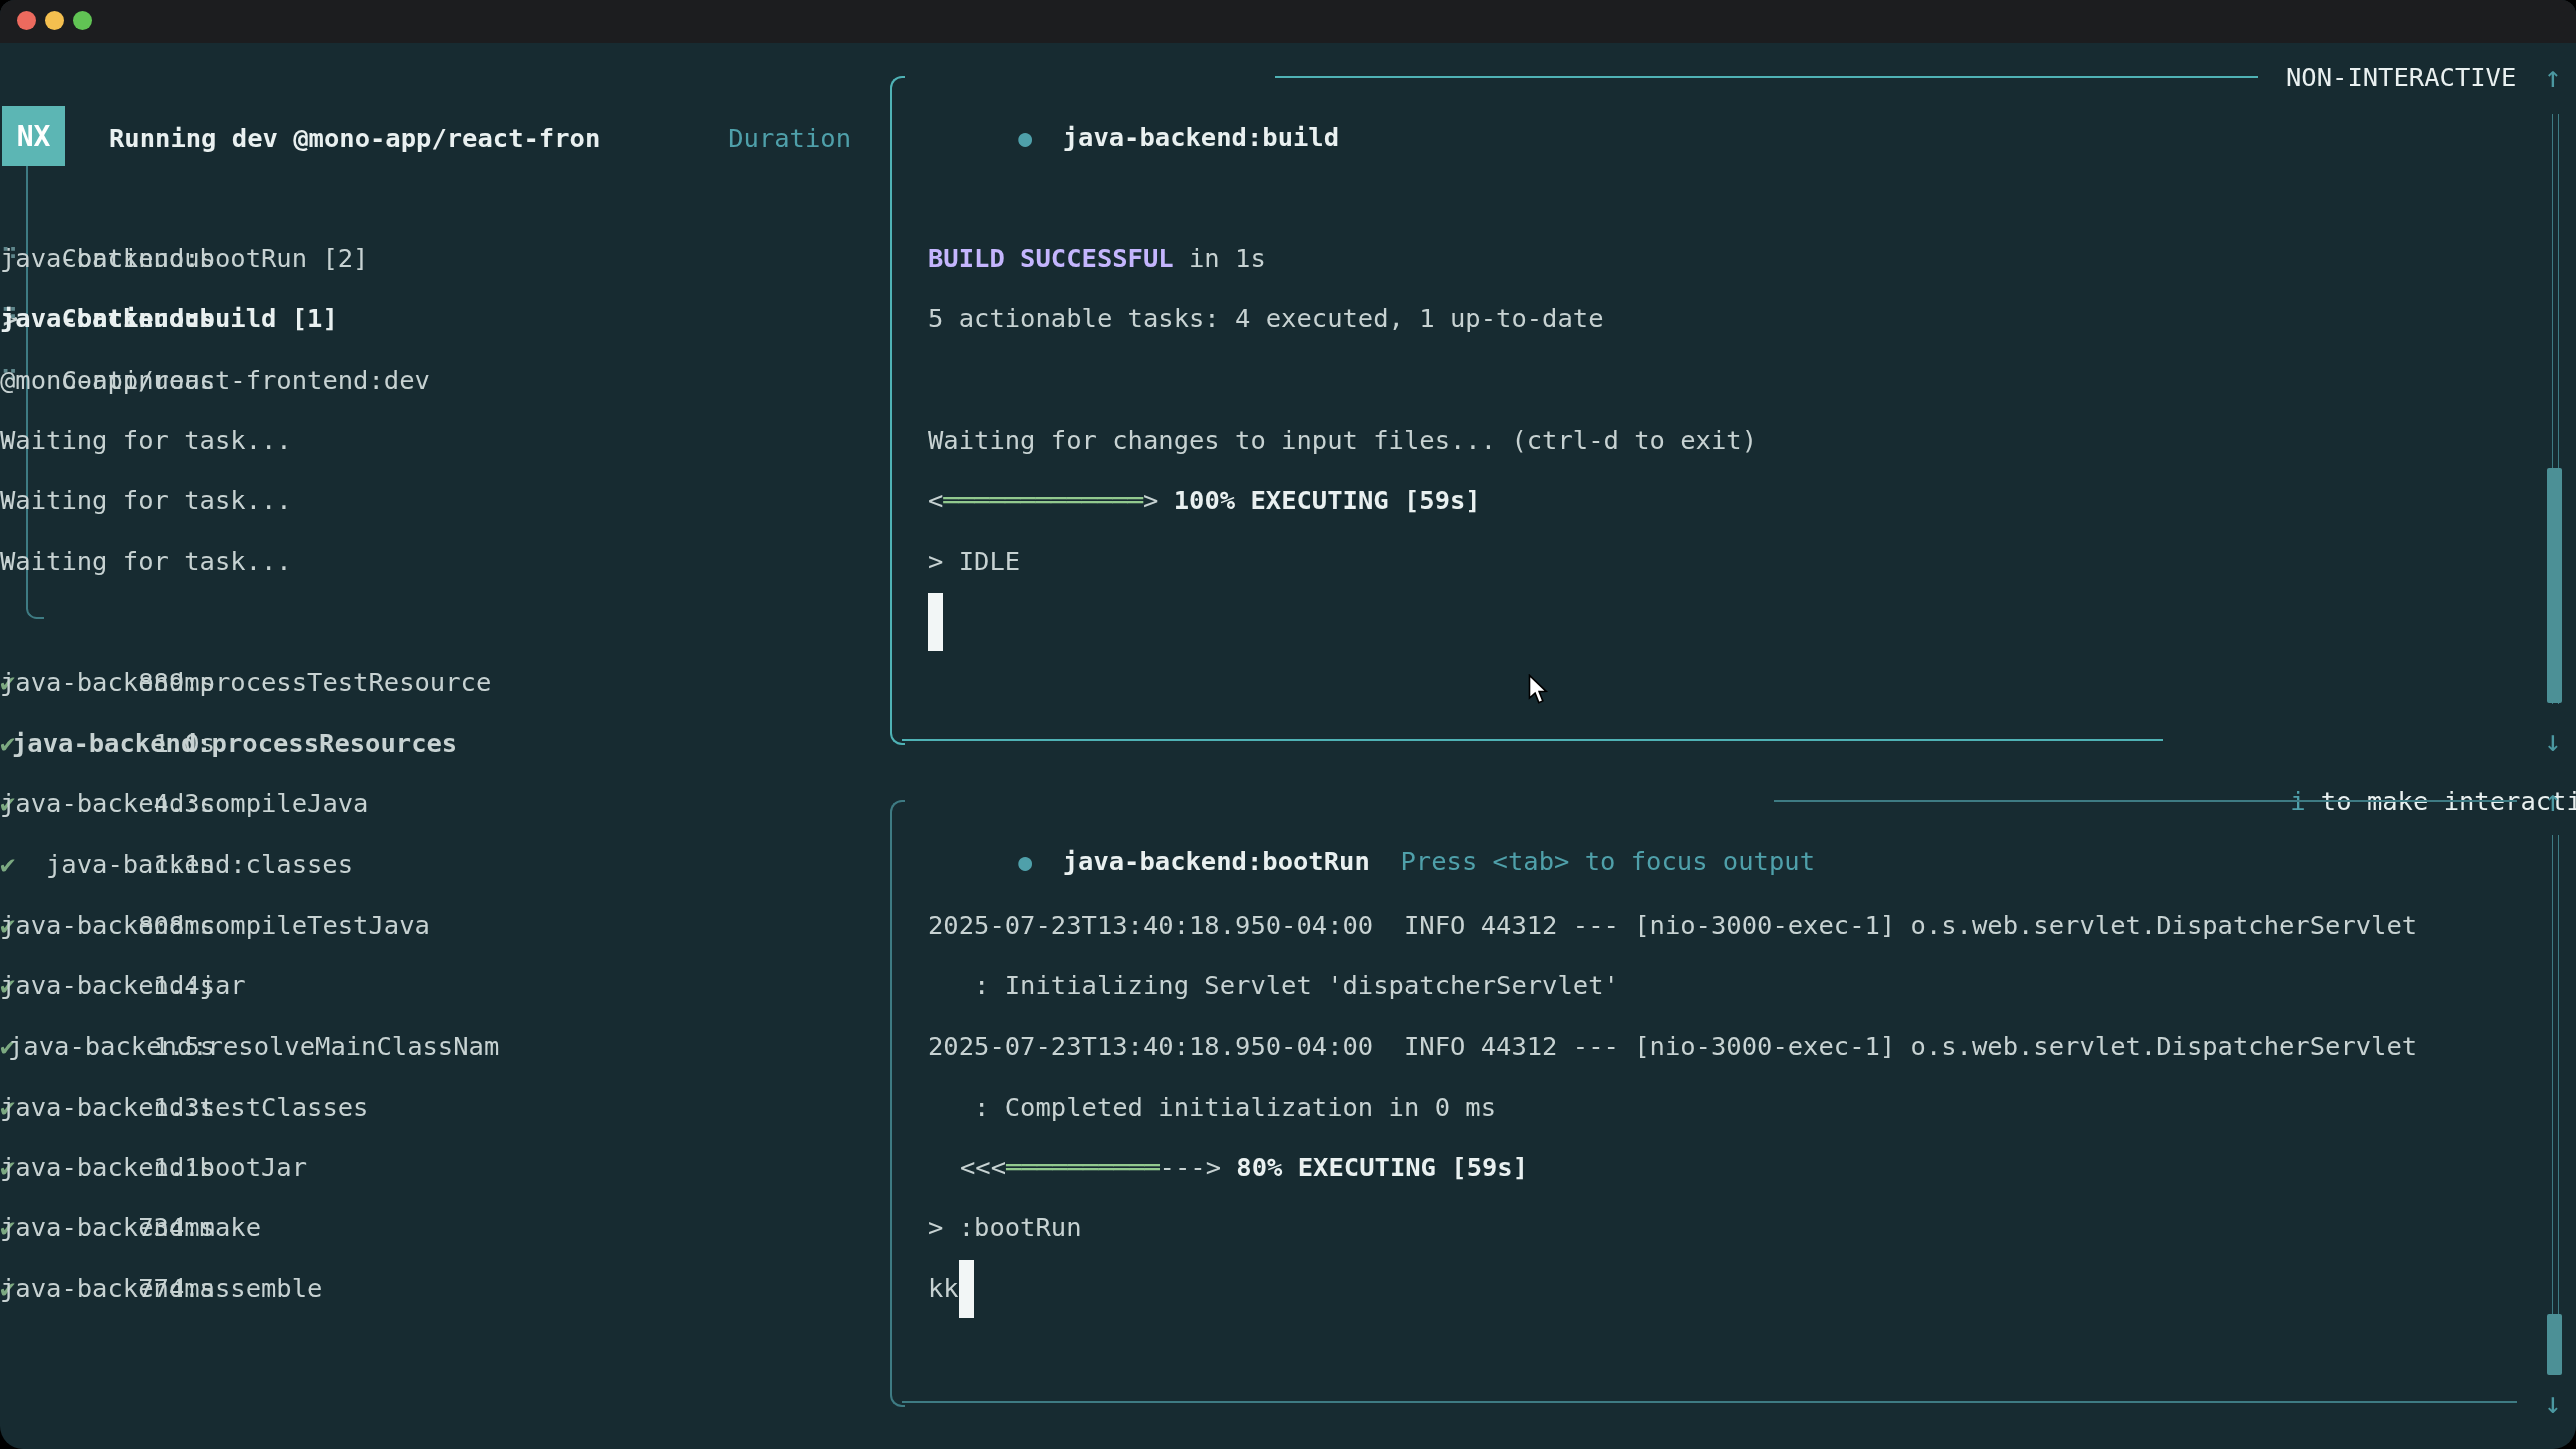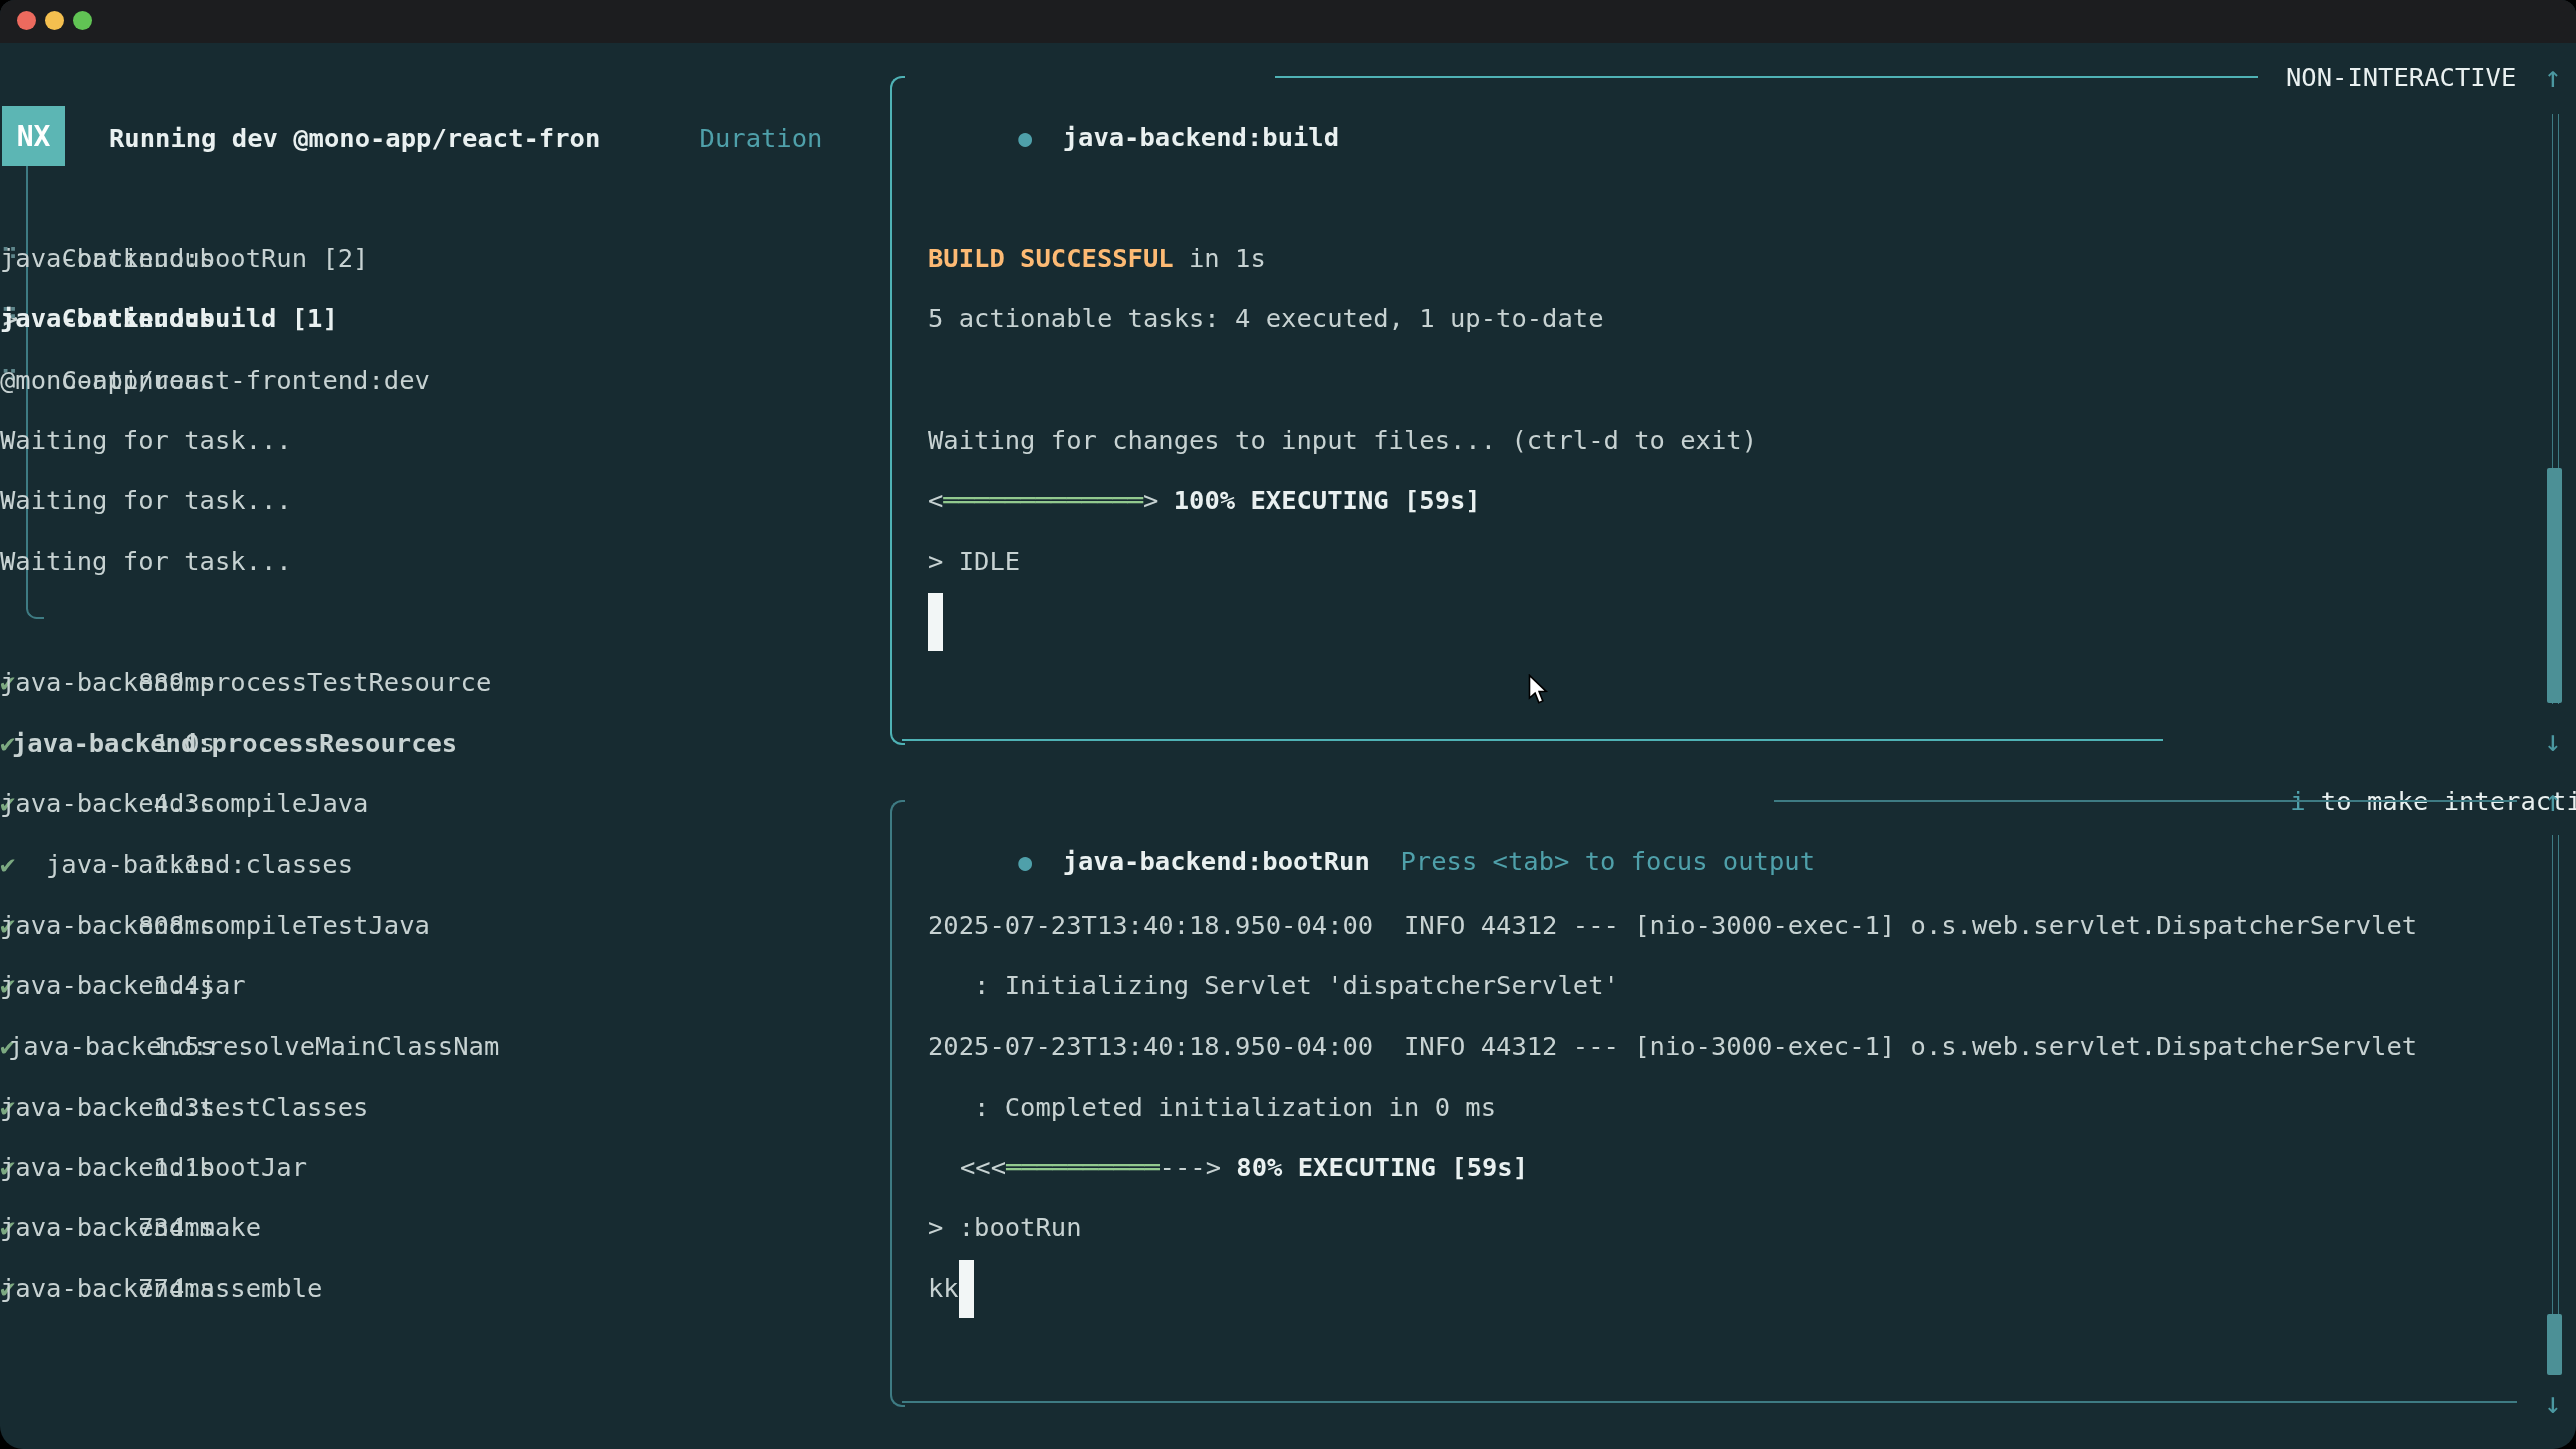--- a/index.html
+++ b/index.html
@@ -9,25 +9,25 @@
   .tl{position:absolute;top:11.4px;width:19px;height:19px;border-radius:50%;}
   #tl-close{left:17px;background:#EC6A5E;}
   #tl-min{left:45px;background:#F4BF4F;}
   #tl-zoom{left:73px;background:#61C454;}
 
   .line{position:absolute;height:60px;line-height:60px;font-size:25.5px;white-space:pre;color:#C7D2D2;}
   .seg-gray{color:#C7D2D2;}
   .seg-bright{color:#E9F0F0;font-weight:bold;}
   .seg-white{color:#E9F0F0;}
   .seg-teal{color:#4FA0AA;}
-  .seg-green{color:#fdba74;font-weight:bold;}
+  .seg-green{color:#c4b5fd;font-weight:bold;}
   .seg-bar{color:#92C98E;}
   .seg-dim{color:#5E868B;}
   .bold{font-weight:bold;}
-  .right{text-align:center;}
+  .right{text-align:right;}
 
   
   #nx-logo{position:absolute;left:2px;top:106px;width:63px;height:60px;background:#5CB6B4;color:#FFFFFF;
            font-size:28px;font-weight:bold;display:flex;align-items:center;justify-content:center;}
   #nx-stem{position:absolute;left:26px;top:166px;width:16px;height:451px;
            border-left:2px solid #3E7B83;border-bottom:2px solid #3E7B83;border-radius:0 0 0 10.7px;}
   #selector{left:2.7px;top:288px;font-weight:bold;}
   .icon-col{position:absolute;left:38px;width:67px;}
   .label-col{position:absolute;left:113px;}
   .dur-col{position:absolute;left:636px;width:215px;text-align:right;}

